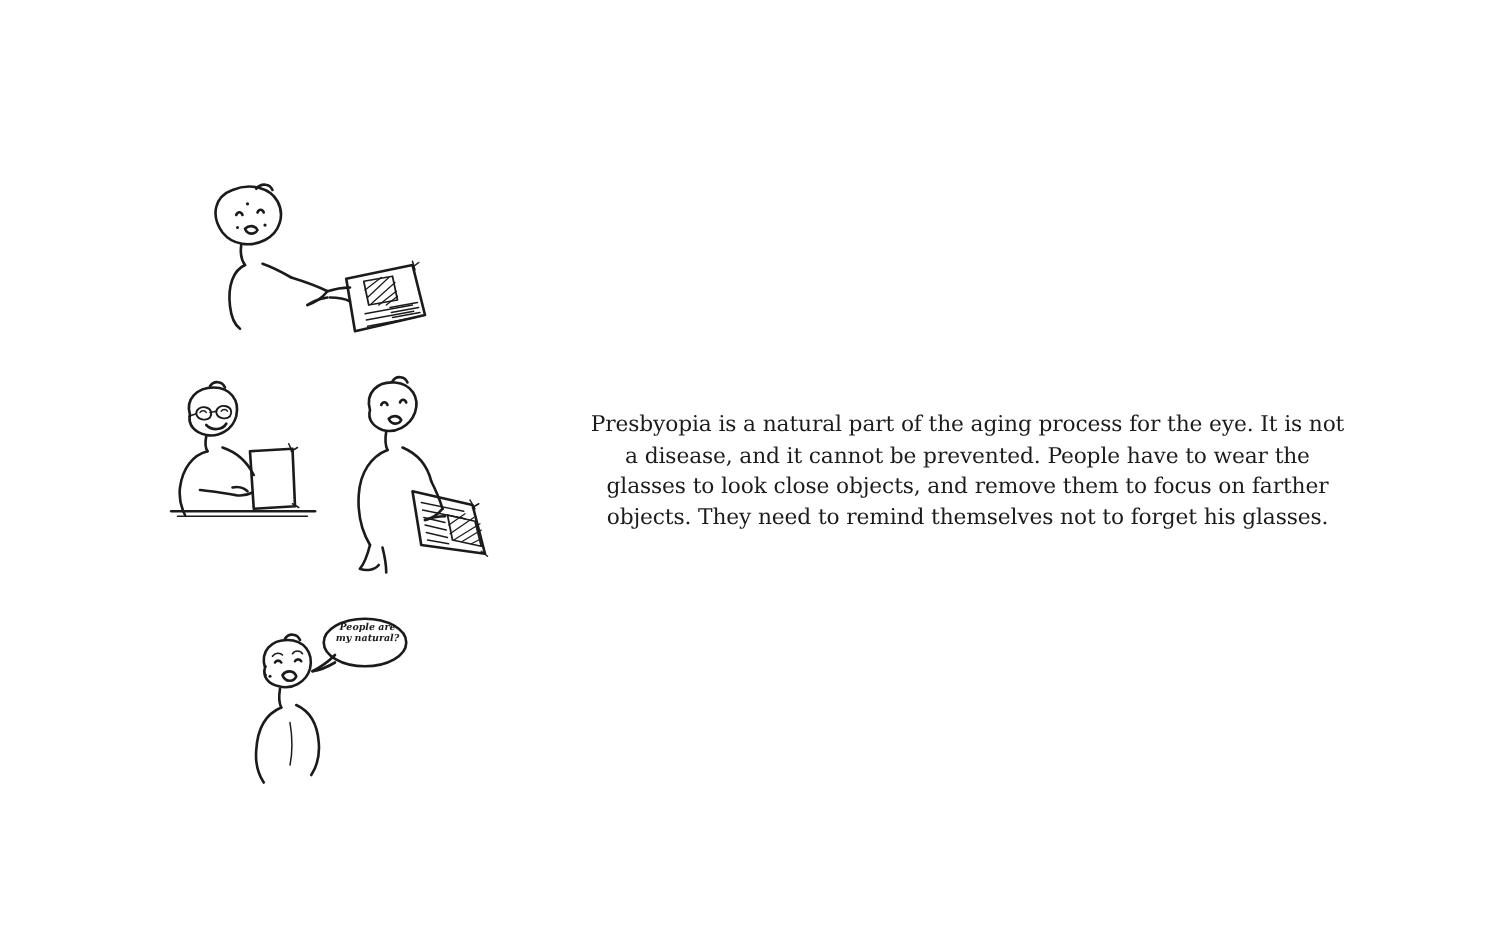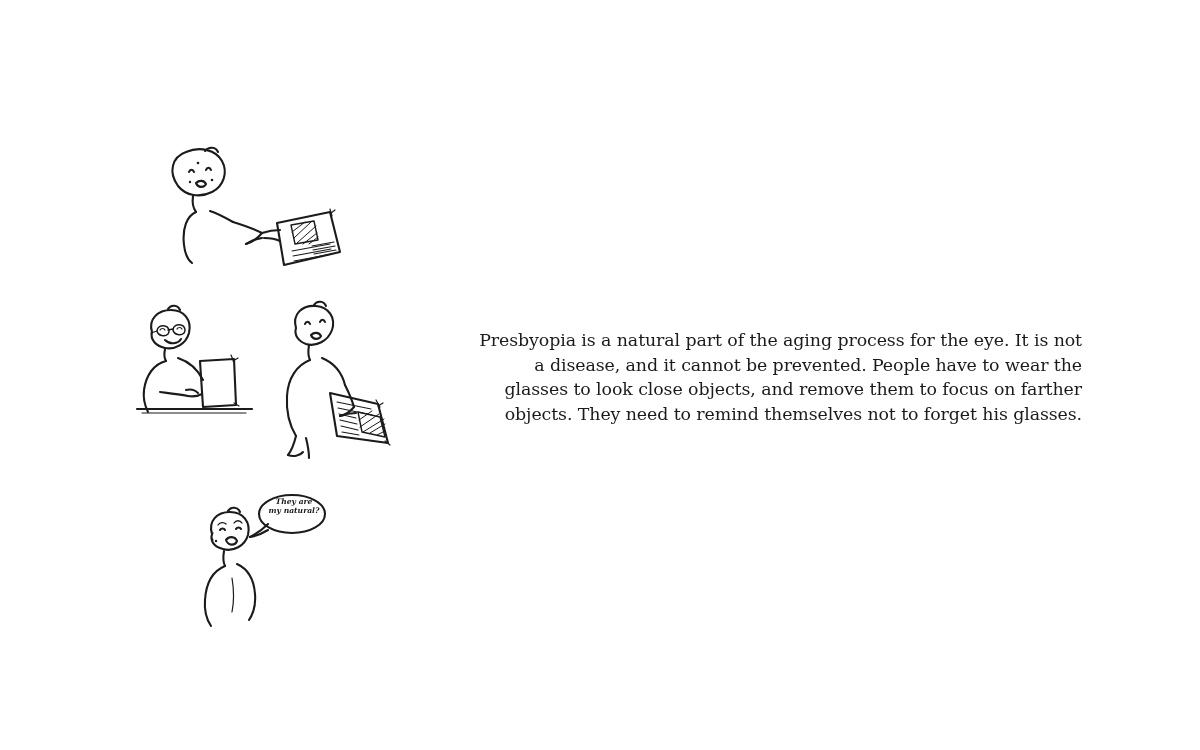--- a/index.html
+++ b/index.html
@@ -34,21 +34,21 @@
     top: 328px;
     width: 616px;
   }
   .caption-text {
     font-family: "DejaVu Serif", serif;
     font-size: 17.4px;
     line-height: 24.5px;
     color: #1b1b1b;
     letter-spacing: -0.1px;
     margin: 0;
-    text-align: right;
+    text-align: center;
   }
   .bubble-text {
     position: absolute;
     left: 263px;
     top: 498px;
     width: 62px;
     text-align: center;
     font-family: "DejaVu Serif", serif;
     font-style: italic;
     font-weight: bold;
@@ -252,21 +252,21 @@
         <ellipse cx="292" cy="514" rx="33" ry="19"></ellipse>
 
         <path d="M268 524 C262 530 256 534 250 537"></path>
         <path d="M250 537 C257 536 263 533 268 530"></path>
       </g>
 
     </g>
   </svg>
 
   <div class="bubble-text">
-    <div>They are</div>
+    <div>People are</div>
     <div>my natural?</div>
   </div>
 
   <div class="caption-block">
     <p class="caption-text">Presbyopia is a natural part of the aging process for the eye. It is not a disease, and it cannot be prevented. People have to wear the glasses to look close objects, and remove them to focus on farther objects. They need to remind themselves not to forget his glasses.</p>
   </div>
 
   <div class="sr-hidden">Hand-drawn comic strip about presbyopia</div>
 
 </div>

